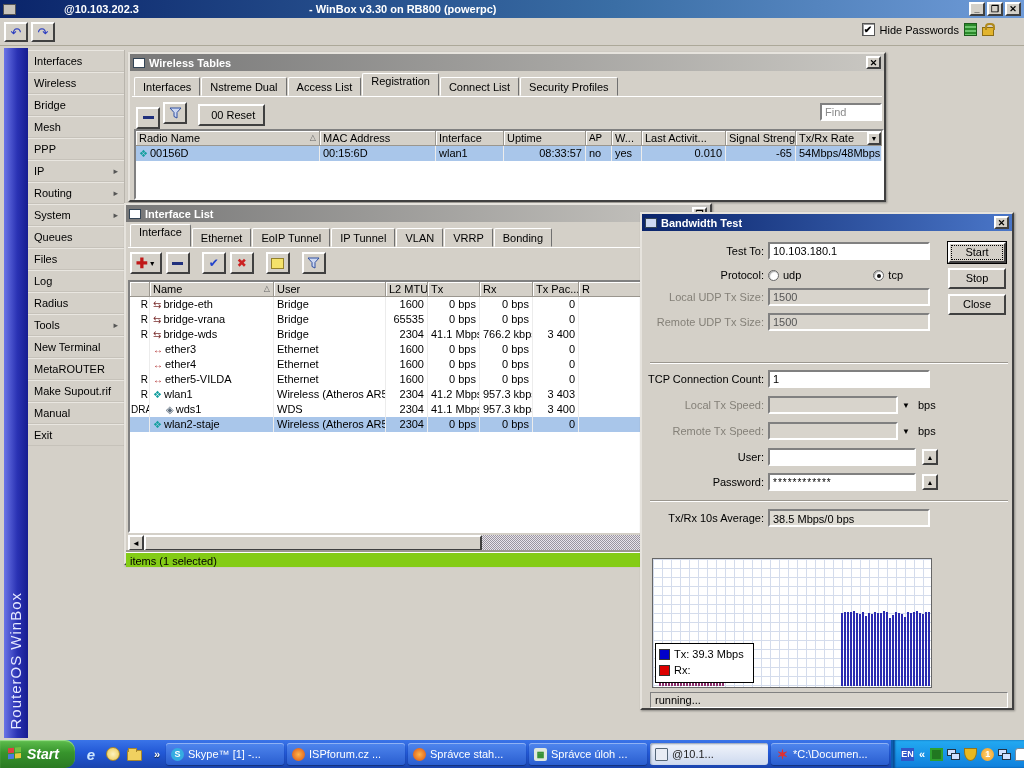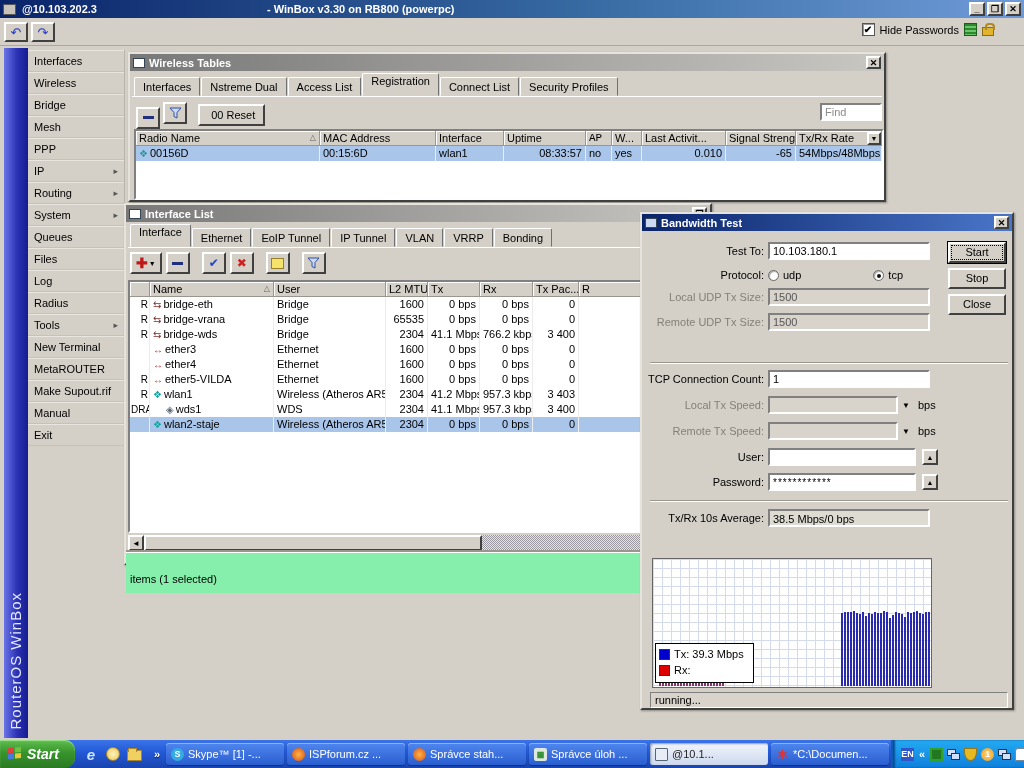--- a/index.html
+++ b/index.html
@@ -4,21 +4,21 @@
 <style>
   *{box-sizing:border-box;margin:0;padding:0}
   html,body{width:1024px;height:768px;overflow:hidden}
   body{font:11px "Liberation Sans",sans-serif;background:#d4d0c8;position:relative;color:#000}
   .abs{position:absolute}
   .sunken{border:2px solid;border-color:#808080 #ffffff #ffffff #808080;background:#fff}
   .btn3d{border:2px solid;border-color:#ffffff #404040 #404040 #ffffff;background:#d4d0c8;display:inline-flex;align-items:center;justify-content:center;cursor:default}
   
   .main-titlebar{position:absolute;left:0;top:0;width:1024px;height:18px;background:linear-gradient(to right,#0a246a,#3a6ea5 60%,#6f9bd8);display:flex;align-items:center;padding:0 3px;color:#fff;font-weight:bold}
   .app-ico{width:13px;height:11px;background:#c8c4bc;border:1px solid #555;margin-right:6px;flex:none}
-  .title-left{}
+  .title-left{margin-left:42px}
   .title-right{margin-left:170px}
   .win-btns{margin-left:auto;display:flex;gap:2px}
   .win-btns .btn3d{width:16px;height:14px;font-size:9px;font-weight:bold;color:#000}
   .top-strip{position:absolute;left:0;top:18px;width:1024px;height:28px;background:#d4d0c8;border-bottom:1px solid #aca899}
   .tool-btn{position:absolute;width:24px;height:20px;font-size:13px;color:#2a3cc0}
   .hidepw{position:absolute;right:30px;top:5px;display:flex;align-items:center;gap:5px}
   .checkbox{width:13px;height:13px;background:#fff;border:1px solid #555;box-shadow:inset 1px 1px 0 #999;font-size:10px;line-height:11px;text-align:center;font-weight:bold}
   .bars-ico{width:13px;height:13px;background:repeating-linear-gradient(#2a8a2a 0 2px,#6cc46c 2px 4px);border:1px solid #1c5c1c}
   .lock-ico{width:12px;height:9px;background:#e2b42e;border:1px solid #8c6d14;position:relative;margin-top:4px}
   .lock-ico::before{content:'';position:absolute;left:2px;top:-5px;width:6px;height:5px;border:2px solid #b08a1e;border-bottom:none;border-radius:4px 4px 0 0}
@@ -55,21 +55,21 @@
   .trow{display:flex;height:15px;line-height:15px;background:#fff}
   .trow.sel{background:#a9c6ea}
   .cell{flex:none;padding:0 3px;overflow:hidden;white-space:nowrap;border-right:1px solid #ececec;height:15px}
   .rowico{margin-right:2px;font-size:10px}
   .colsel{position:absolute;right:1px;top:1px;width:14px;height:13px;font-size:7px}
   
   .sbar{position:absolute;height:16px;background:#d4d0c8;display:flex}
   .sb-btn{width:16px;height:16px;font-size:8px}
   .sb-thumb{height:16px;border:2px solid;border-color:#fff #404040 #404040 #fff;background:#d4d0c8}
   .sb-hatch{height:16px;flex:1;background:repeating-conic-gradient(#9a96a0 0 25%,#e8e4ec 0 50%) 0 0/2px 2px}
-  .statusline{position:absolute;border-top:1px solid #fff;box-shadow:0 -2px 0 #9a968e;padding:20px 4px;background:#86efac}
+  .statusline{position:absolute;border-top:1px solid #fff;box-shadow:0 -2px 0 #9a968e;padding:2px 4px;background:#84cc16}
   
   .bt-row{position:absolute;height:18px;display:flex;align-items:center}
   .bt-label{width:122px;text-align:right;padding-right:4px;flex:none}
   .bt-label.dis{color:#848078}
   .field{border:2px solid;border-color:#808080 #fff #fff #808080;background:#fff;height:18px;padding:1px 3px;font:11px "Liberation Sans",sans-serif;width:162px}
   .field.dis{background:#d8d4cc;color:#555}
   .field.ro{background:#dedbd3}
   .combo-btn{width:16px;height:18px;font-size:7px}
   .spin-btn{width:16px;height:16px;font-size:7px;margin-left:6px}
   .radio{width:11px;height:11px;border-radius:50%;background:#fff;border:1px solid #666;box-shadow:inset 1px 1px 1px #aaa;position:relative;margin-right:4px}

